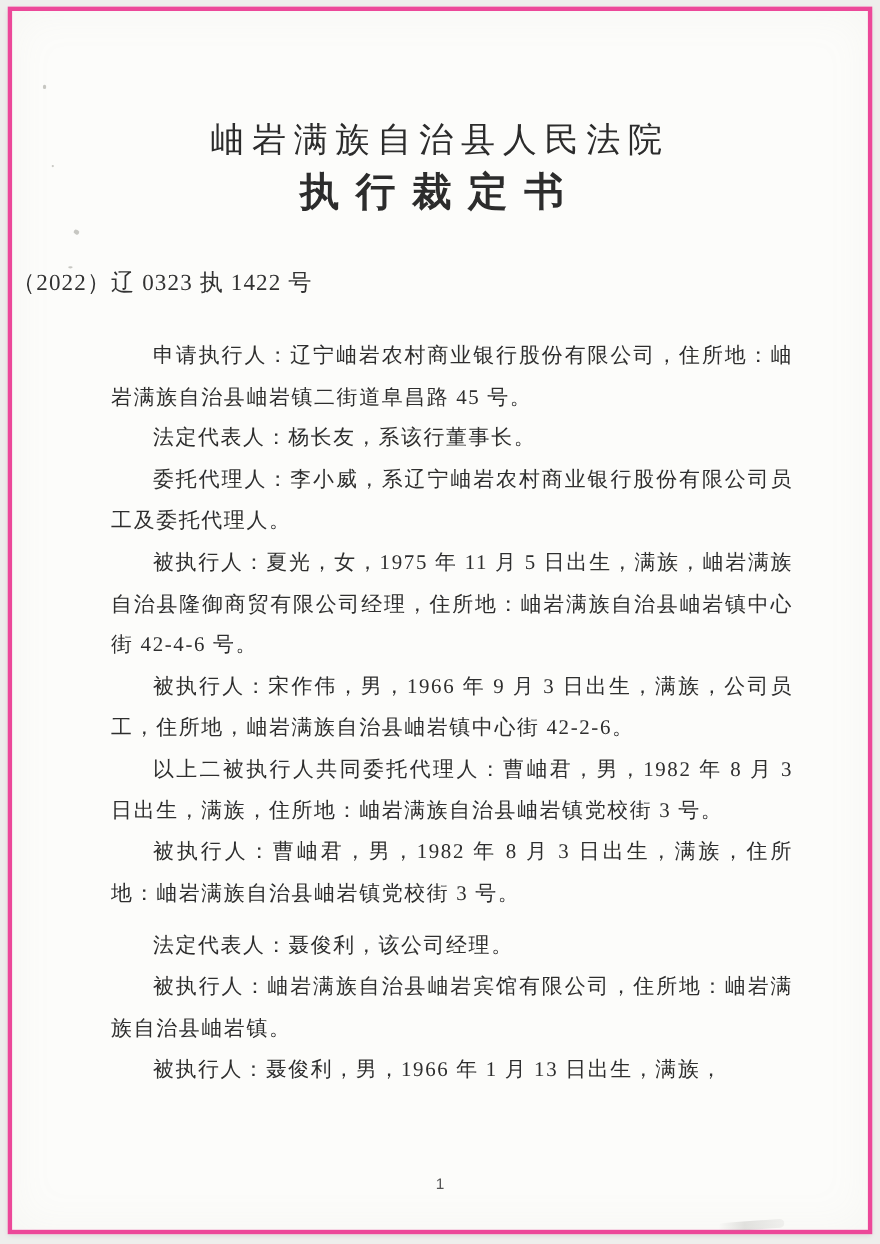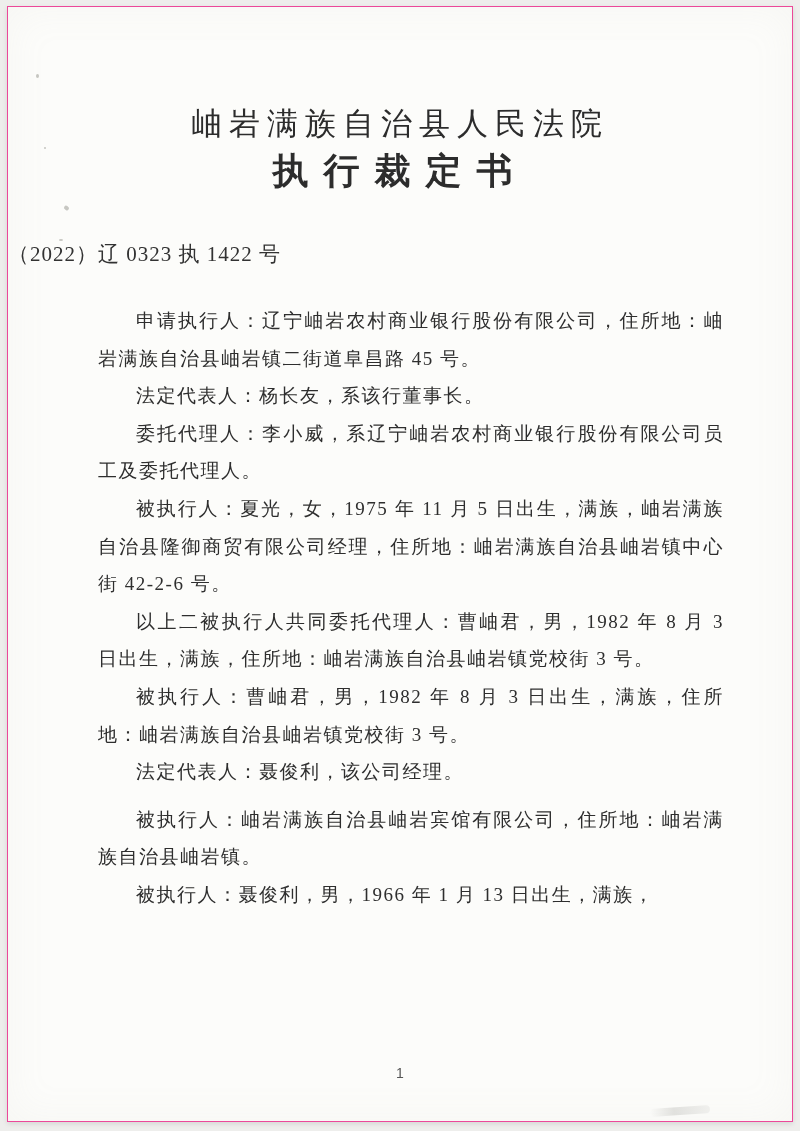--- a/index.html
+++ b/index.html
@@ -11,21 +11,21 @@
     font-family: "Liberation Serif", "DejaVu Serif", serif;
     overflow: hidden;
   }
   .scan-page {
     position: absolute;
     left: 7px;
     top: 6px;
     right: 7px;
     bottom: 9px;
     background: #fcfcfa;
-    border: 1px solid #ec4899;
+    border: 4px solid #ec4899;
     box-shadow: 0 2px 5px rgba(0,0,0,0.10), inset 0 0 40px rgba(180,180,170,0.08);
   }
   .speck {
     position: absolute;
     background: #9a9a94;
     border-radius: 50%;
     opacity: .55;
   }
   .header-block {
     margin-top: 96px;
@@ -103,21 +103,22 @@
     <div class="doc-title">执行裁定书</div>
   </div>
 
   <div class="case-number">（2022）辽 0323 执 1422 号</div>
 
   <div class="doc-body">
 
   <p>申请执行人：辽宁岫岩农村商业银行股份有限公司，住所地：岫岩满族自治县岫岩镇二街道阜昌路 45 号。</p>
       <p>法定代表人：杨长友，系该行董事长。</p>
       <p>委托代理人：李小威，系辽宁岫岩农村商业银行股份有限公司员工及委托代理人。</p>
-      <p>被执行人：夏光，女，1975 年 11 月 5 日出生，满族，岫岩满族自治县隆御商贸有限公司经理，住所地：岫岩满族自治县岫岩镇中心街 42-2-6 号。</p>
+      <p>被执行人：夏光，女，1975 年 11 月 5 日出生，满族，岫岩满族自治县隆御商贸有限公司经理，住所地：岫岩满族自治县岫岩镇中心街 42-4-6 号。</p>
+      <p>被执行人：宋作伟，男，1966 年 9 月 3 日出生，满族，公司员工，住所地，岫岩满族自治县岫岩镇中心街 42-2-6。</p>
       <p>以上二被执行人共同委托代理人：曹岫君，男，1982 年 8 月 3 日出生，满族，住所地：岫岩满族自治县岫岩镇党校街 3 号。</p>
       <p>被执行人：曹岫君，男，1982 年 8 月 3 日出生，满族，住所地：岫岩满族自治县岫岩镇党校街 3 号。</p>
       <p>法定代表人：聂俊利，该公司经理。</p>
       <p>被执行人：岫岩满族自治县岫岩宾馆有限公司，住所地：岫岩满族自治县岫岩镇。</p>
       <p>被执行人：聂俊利，男，1966 年 1 月 13 日出生，满族，</p>
     </div>
 
   <div class="page-number">1</div>
 
   <div class="smudge"></div>

